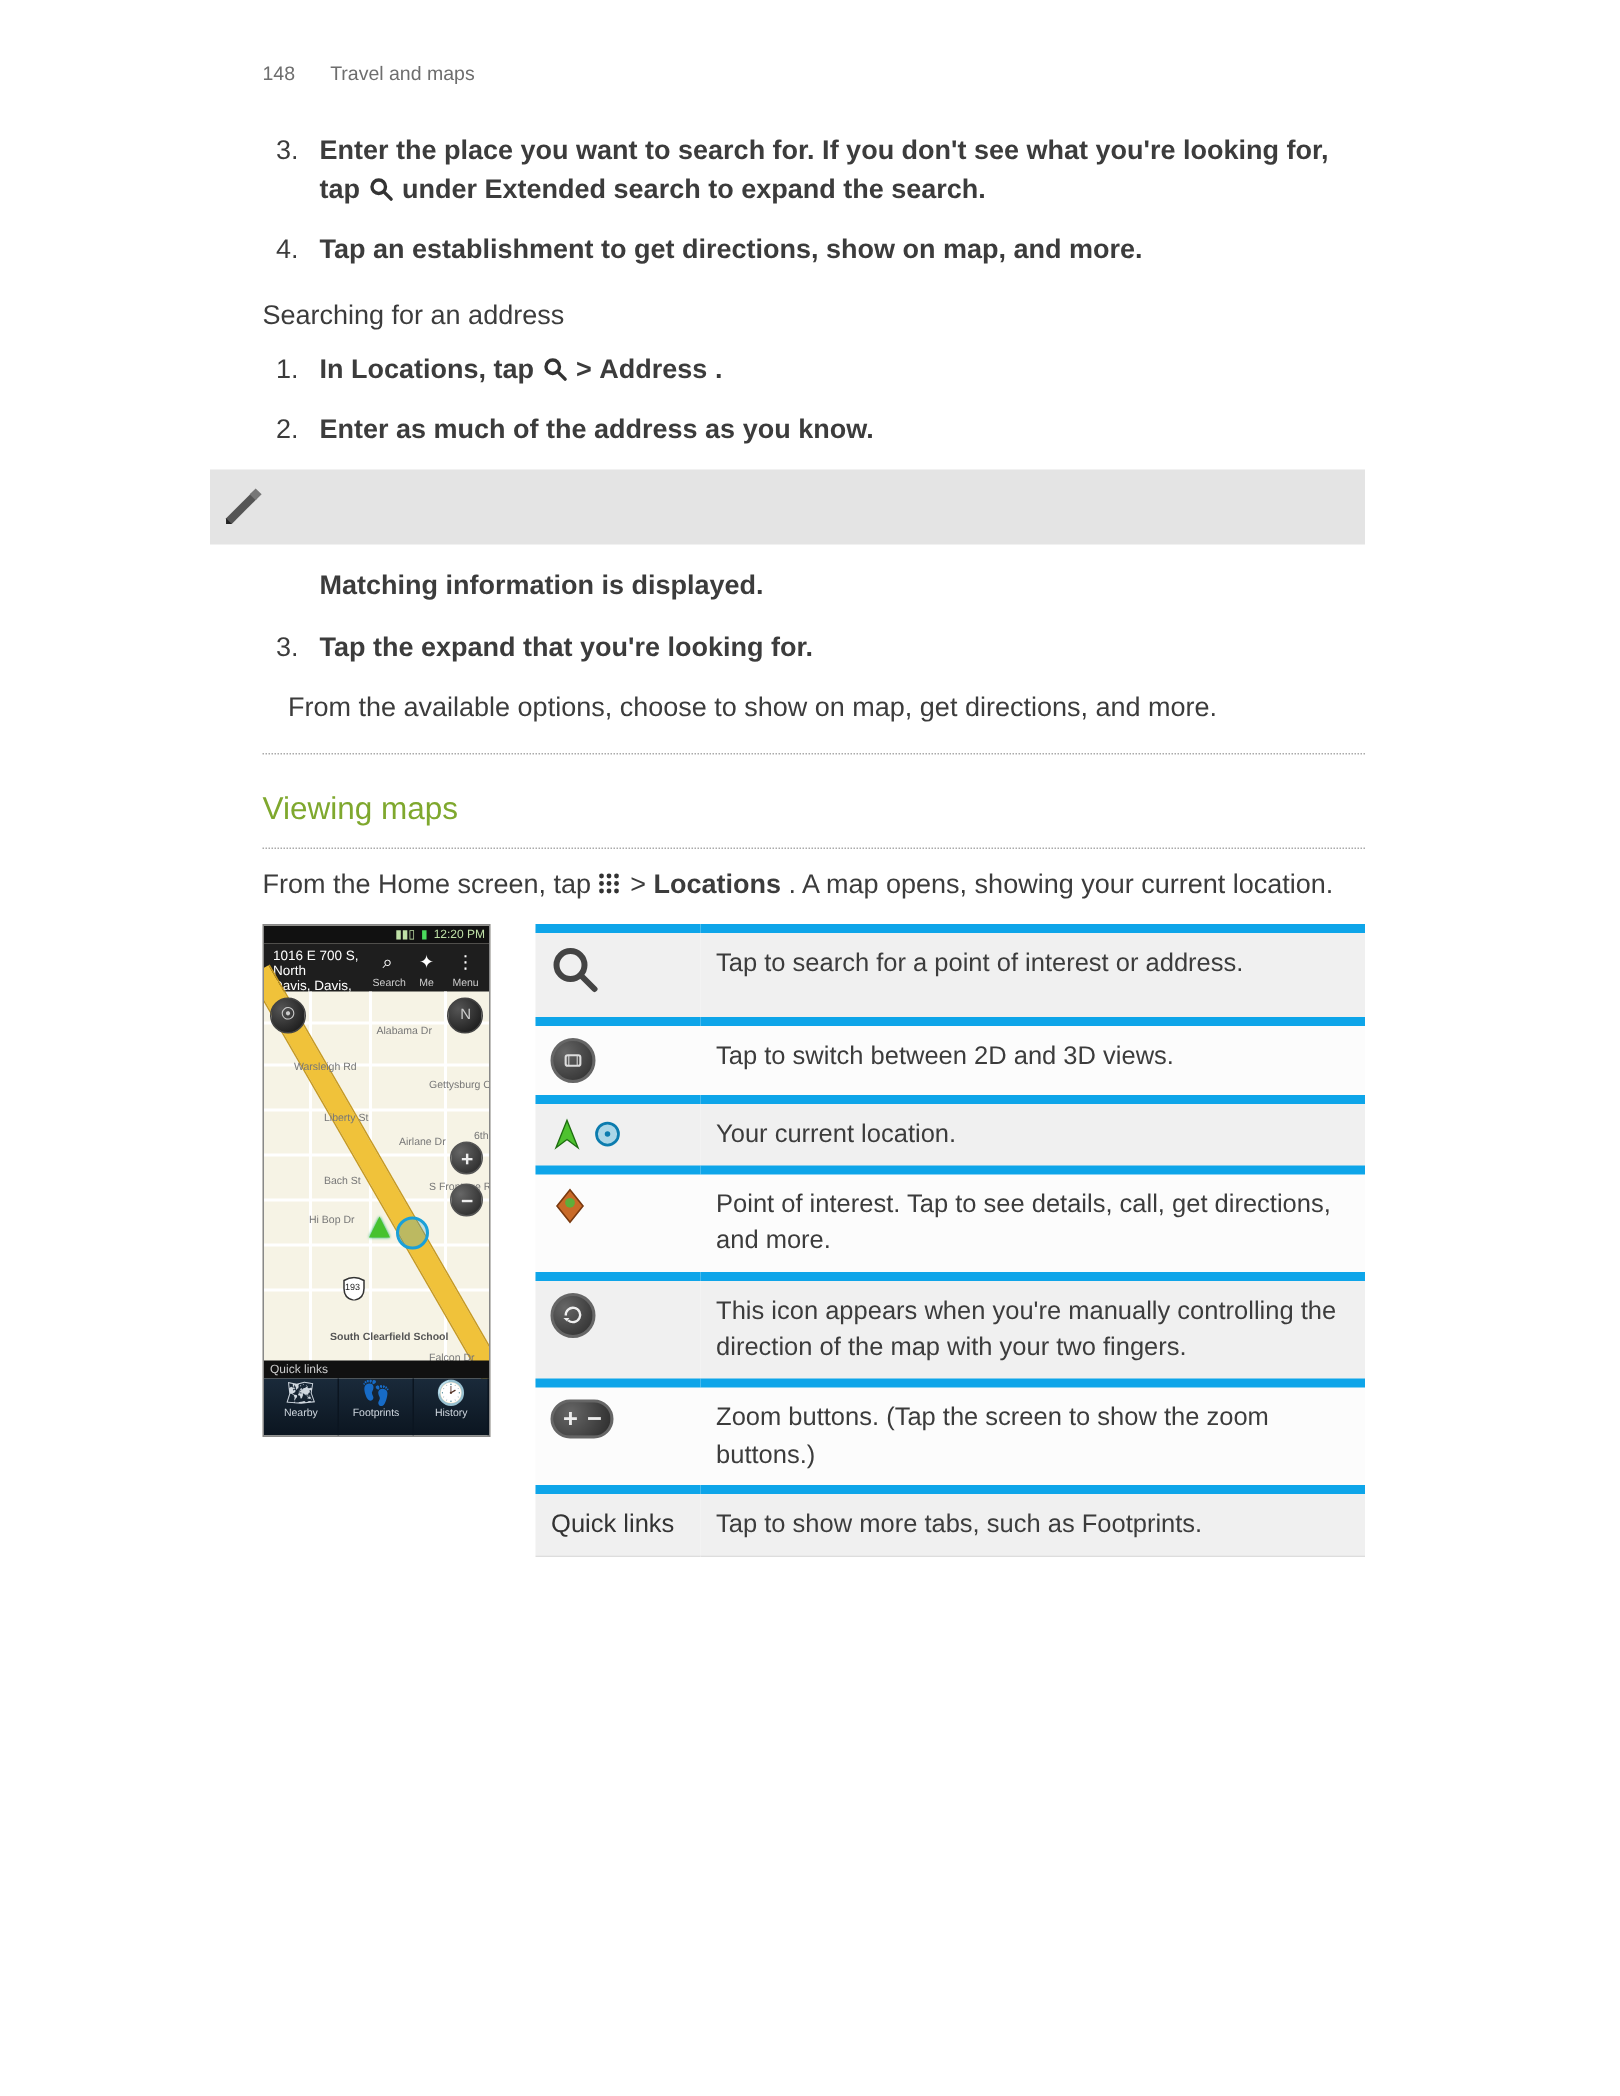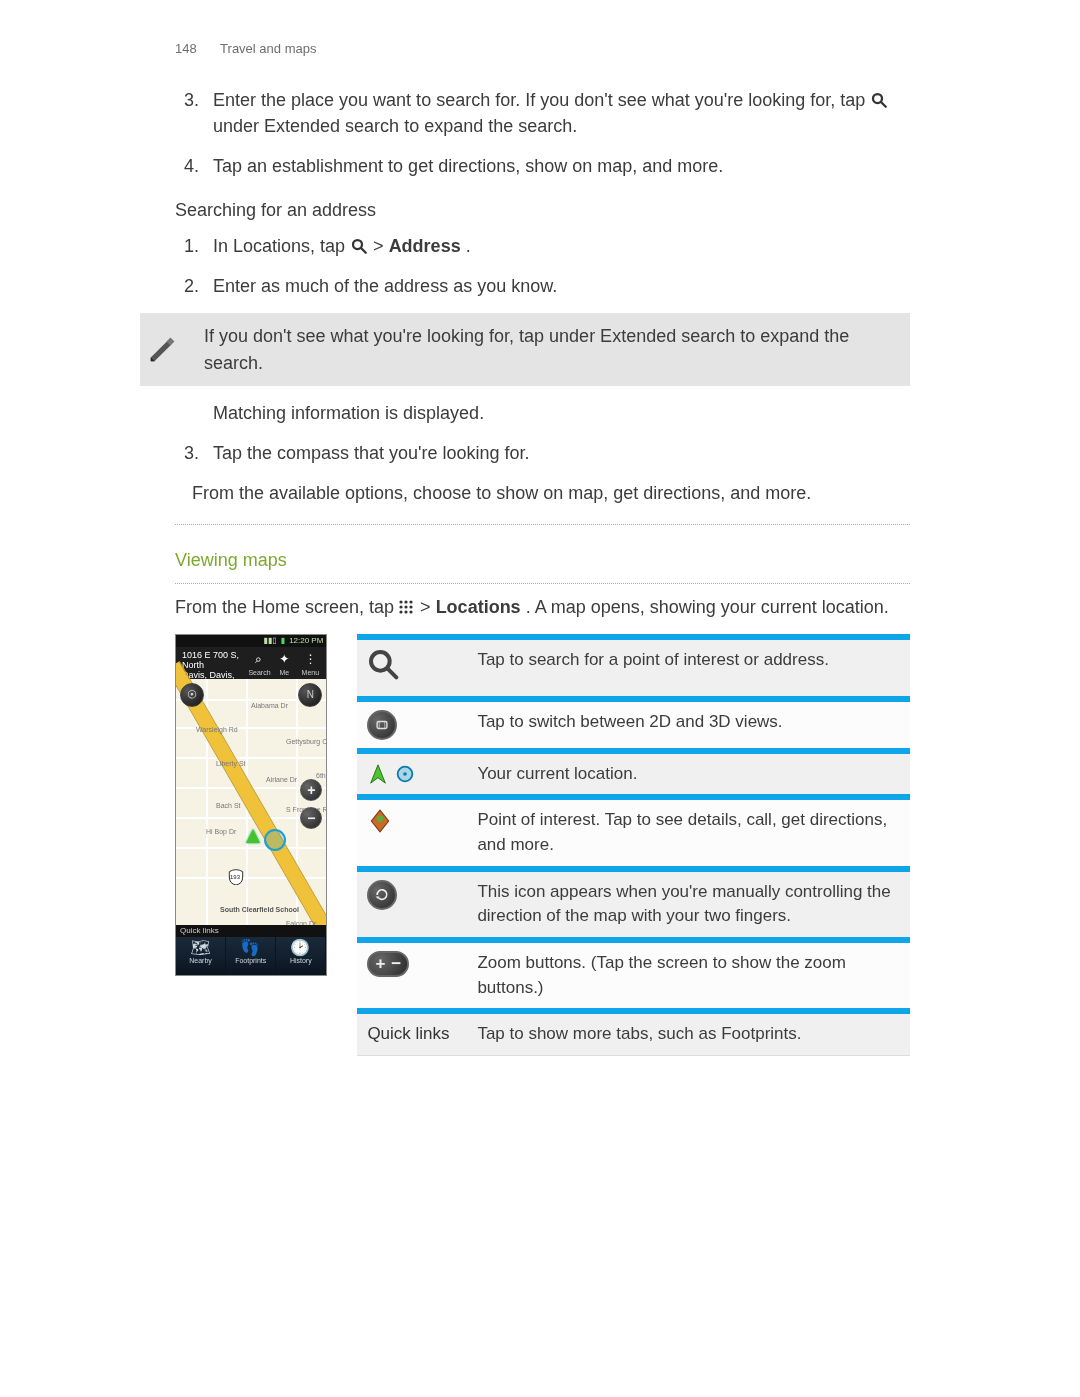--- a/index.html
+++ b/index.html
@@ -32,30 +32,30 @@
   }
   ol.numlist > li.item {
     display: flex;
     gap: 14px;
     margin: 8px 0 14px 0;
   }
   ol.numlist > li.item .num {
     width: 24px;
     text-align: right;
   }
-  ol.numlist > li.item .txt { flex: 1; }
+  ol.numlist > li.item .txt { flex: 1; font-weight: bold; }
 
   .subhead {
     font-weight: 500;
     margin: 18px 0 10px 0;
   }
 
   .sect-title {
     color: #7fa82e;
-    font-size: 18px;
+    font-size: 21px;
     font-weight: 400;
     margin: 22px 0 10px 0;
   }
   .dotted-sep {
     border: none;
     border-top: 1px dotted #aaa;
     margin: 2px 0;
   }
 
   .inline-icon {
@@ -327,31 +327,30 @@
   </ol>
 
   <div class="note-row note-bg">
     <div class="pencil-col">
       <svg width="30" height="30" viewBox="0 0 32 32">
         <polygon points="4,28 8,28 26,10 22,6 4,24" fill="#555"></polygon>
         <polygon points="4,28 4,24 8,28" fill="#222"></polygon>
         <rect x="22" y="4" width="6" height="6" transform="rotate(45 25 7)" fill="#777"></rect>
       </svg>
     </div>
-    <div class="note-text">If you don't see what you're looking for, tap under Extended search to expand the search.</div>
   </div>
 
   <ol class="numlist" style="margin-top:14px">
     <li class="item">
       <span class="num"></span>
       <span class="txt">Matching information is displayed.</span>
     </li>
     <li class="item">
       <span class="num">3.</span>
-      <span class="txt">Tap the compass that you're looking for.</span>
+      <span class="txt">Tap the expand that you're looking for.</span>
     </li>
   </ol>
 
   <p style="margin:12px 0 18px 17px">From the available options, choose to show on map, get directions, and more.</p>
 
   <hr class="dotted-sep">
   <div class="sect-title">Viewing maps</div>
   <hr class="dotted-sep">
 
   <p style="margin:10px 0 4px 0">

